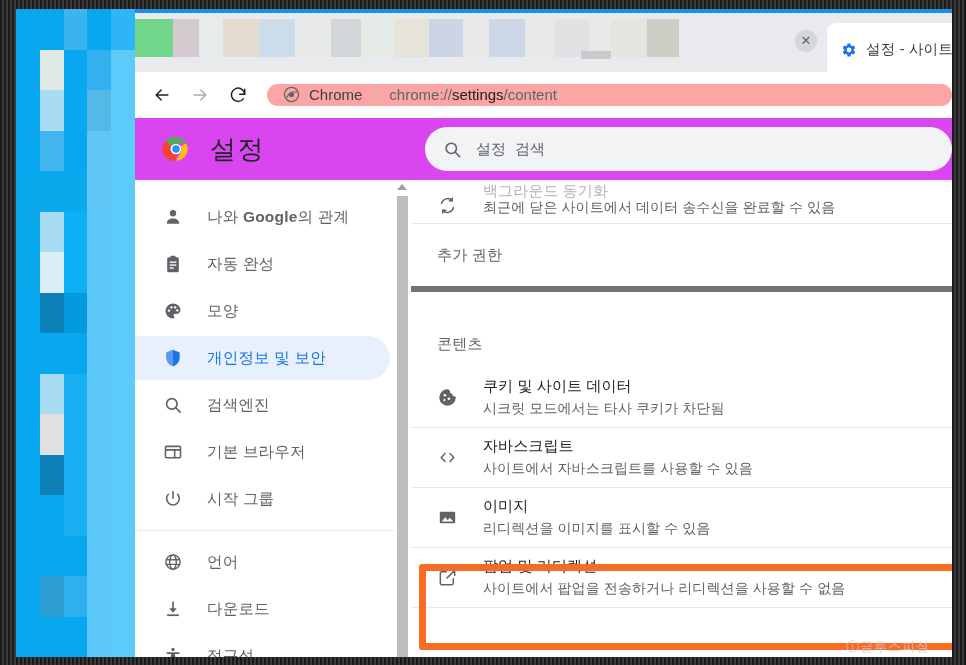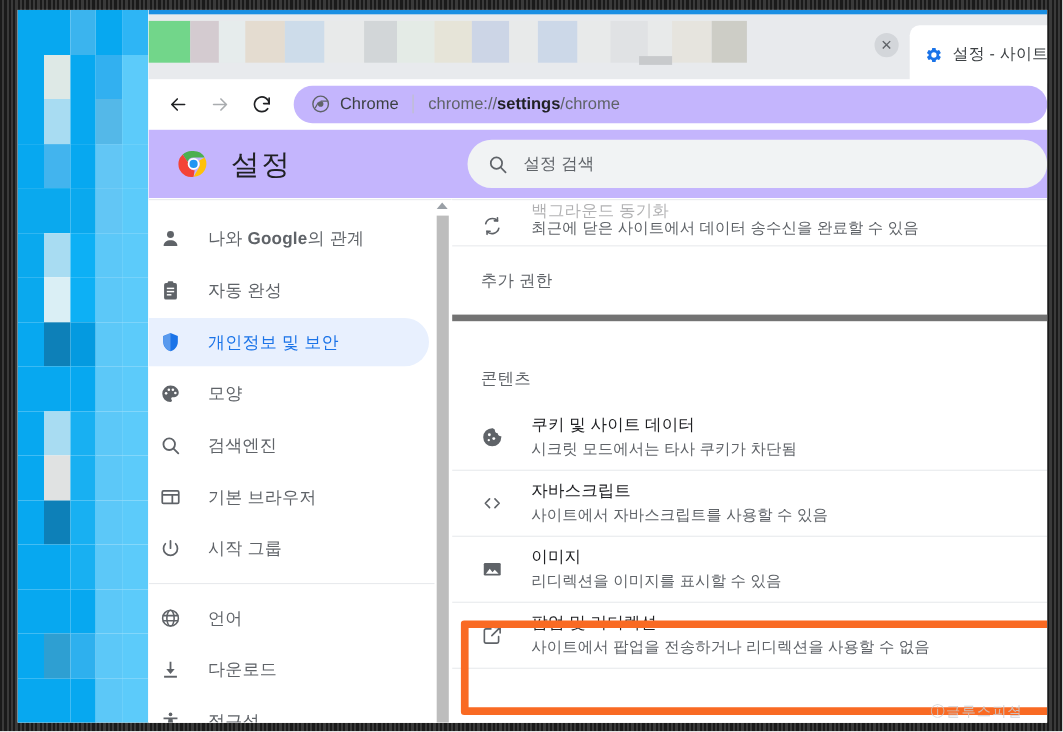--- a/index.html
+++ b/index.html
@@ -128,56 +128,57 @@
     display: flex; align-items: center; justify-content: center;
     color: #202124;
     border-radius: 50%;
     cursor: pointer;
     font-size: 20px;
   }
   .nav-btn.fwd { color: #a9acaf; }
   .omnibox {
     margin-left: 10px;
     flex: 1;
-    height: 34px;
-    background: #c4b5fd;
+    height: 22px;
+    background: #fca5a5;
     border-radius: 17px;
     display: flex;
     align-items: center;
     padding: 0 16px;
     gap: 9px;
     font-size: 15px;
     color: #202124;
     overflow: hidden;
     white-space: nowrap;
     cursor: text;
   }
   .omnibox .chip { color: #3c4043; font-size: 15px; }
   .omnibox .divider {
     width: 1px; height: 17px; background: #bdc1c6; margin: 0 4px;
   }
   .omnibox .urltxt { color: #5f6368; font-size: 15px; }
-  .omnibox .urltxt b { color: #202124; font-weight: 700; }
+  .omnibox .urltxt b { color: #202124; font-weight: 400; }
 
   
   .settings {
     position: relative;
     height: 540px;
     background: #ffffff;
     border-top: 1px solid #ffffff;
   }
 
   .settings-header {
     height: 63px;
     display: flex;
     align-items: center;
     padding-left: 27px;
     gap: 20px;
-    background: #c4b5fd;
+    background: #d946ef;
     border-bottom: 1px solid #ffffff;
+    font-family: Liberation Mono, monospace;
   }
   .chrome-logo { width: 28px; height: 28px; flex: 0 0 auto; }
   .settings-title {
     font-size: 26px;
     color: #202124;
     letter-spacing: 1.5px;
     font-weight: 400;
   }
   .search-box {
     margin-left: 140px;
@@ -207,21 +208,21 @@
     border-top: 1px solid #e8eaed;
     padding-top: 10px;
     overflow: hidden;
   }
   .side-item {
     position: relative;
     display: flex;
     align-items: center;
     height: 44px;
     margin: 3px 20px 3px 0;
-    padding-left: 10px;
+    padding-left: 28px;
     gap: 24px;
     border-radius: 0 22px 22px 0;
     cursor: pointer;
     color: #5f6368;
     font-size: 15.5px;
   }
   .side-item.active {
     background: #e8f0fe;
     color: #1a73e8;
   }
@@ -485,21 +486,21 @@
           <span>
             <svg viewBox="0 0 24 24" width="17" height="17">
               <circle cx="12" cy="12" r="10" fill="none" stroke="#5f6368" stroke-width="1.8"></circle>
               <circle cx="12" cy="12" r="3.6" fill="#5f6368"></circle>
               <path d="M12 8.4h8.6" stroke="#5f6368" stroke-width="1.6"></path>
               <path d="M9 10.2L4.8 17.4" stroke="#5f6368" stroke-width="1.6"></path>
             </svg>
           </span>
           <span class="chip">Chrome</span>
           <span class="divider"></span>
-          <span class="urltxt"><span>chrome://</span><b>settings</b><span>/chrome</span></span>
+          <span class="urltxt"><span>chrome://</span><b>settings</b><span>/content</span></span>
         </div>
       </div>
 
       <div class="settings">
 
         <div class="settings-header">
           <span class="chrome-logo">
             <svg viewBox="0 0 48 48" width="28" height="28">
               <path fill="#4caf50" d="M24 4a20 20 0 0117.3 10H24a10 10 0 00-9.5 6.9L7 9.3A19.94 19.94 0 0124 4z"></path>
               <path fill="#ffc107" d="M41.3 14A20 20 0 0124 44l8.6-14.9A10 10 0 0034 24a9.94 9.94 0 00-1.4-5.1z"></path>
@@ -541,44 +542,44 @@
                     <rect x="5" y="4" width="14" height="18" rx="2"></rect>
                     <rect x="9" y="2" width="6" height="3.4" rx="1.1" fill="#5f6368"></rect>
                     <rect x="8" y="9" width="8" height="1.6" fill="#ffffff"></rect>
                     <rect x="8" y="12.5" width="8" height="1.6" fill="#ffffff"></rect>
                     <rect x="8" y="16" width="5" height="1.6" fill="#ffffff"></rect>
                   </svg>
               </span>
               <span class="lbl">자동 완성</span>
             </div>
 
-            <div class="side-item active">
-              <span class="ico">
-                <svg viewBox="0 0 24 24" width="20" height="20">
-                    <path fill="#1a73e8" d="M12 2l8 3.4v6.1c0 5-3.4 9.3-8 10.5-4.6-1.2-8-5.5-8-10.5V5.4z"></path>
-                    <path fill="#ffffff" d="M12 2v21.9c-.05-.01 0 0 0 0V2z" opacity="0"></path>
-                    <path fill="#ffffff" d="M12 2.2v19.6c-4.4-1.25-7.6-5.35-7.6-10.2V5.5z" opacity=".28"></path>
-                  </svg>
-              </span>
-              <span class="lbl">개인정보 및 보안</span>
-            </div>
-
             <div class="side-item">
               <span class="ico">
                 <svg viewBox="0 0 24 24" width="20" height="20" fill="#5f6368">
                     <path d="M12 3a9 9 0 000 18c.9 0 1.6-.7 1.6-1.6 0-.4-.2-.8-.5-1.1-.3-.3-.4-.6-.4-1 0-.9.7-1.6 1.6-1.6h1.9c2.6 0 4.8-2.2 4.8-4.8C21 6.6 17 3 12 3z"></path>
                     <circle cx="7.2" cy="11.5" r="1.4" fill="#ffffff"></circle>
                     <circle cx="10.2" cy="7.6" r="1.4" fill="#ffffff"></circle>
                     <circle cx="14.6" cy="7.6" r="1.4" fill="#ffffff"></circle>
                     <circle cx="17.3" cy="11.2" r="1.4" fill="#ffffff"></circle>
                   </svg>
               </span>
               <span class="lbl">모양</span>
             </div>
 
+            <div class="side-item active">
+              <span class="ico">
+                <svg viewBox="0 0 24 24" width="20" height="20">
+                    <path fill="#1a73e8" d="M12 2l8 3.4v6.1c0 5-3.4 9.3-8 10.5-4.6-1.2-8-5.5-8-10.5V5.4z"></path>
+                    <path fill="#ffffff" d="M12 2v21.9c-.05-.01 0 0 0 0V2z" opacity="0"></path>
+                    <path fill="#ffffff" d="M12 2.2v19.6c-4.4-1.25-7.6-5.35-7.6-10.2V5.5z" opacity=".28"></path>
+                  </svg>
+              </span>
+              <span class="lbl">개인정보 및 보안</span>
+            </div>
+
             <div class="side-item">
               <span class="ico">
                 <svg viewBox="0 0 24 24" width="20" height="20" fill="none" stroke="#5f6368" stroke-width="2" stroke-linecap="round">
                     <circle cx="10.6" cy="10.6" r="6.3"></circle>
                     <path d="M15.3 15.3L20.5 20.5"></path>
                   </svg>
               </span>
               <span class="lbl">검색엔진</span>
             </div>
 

